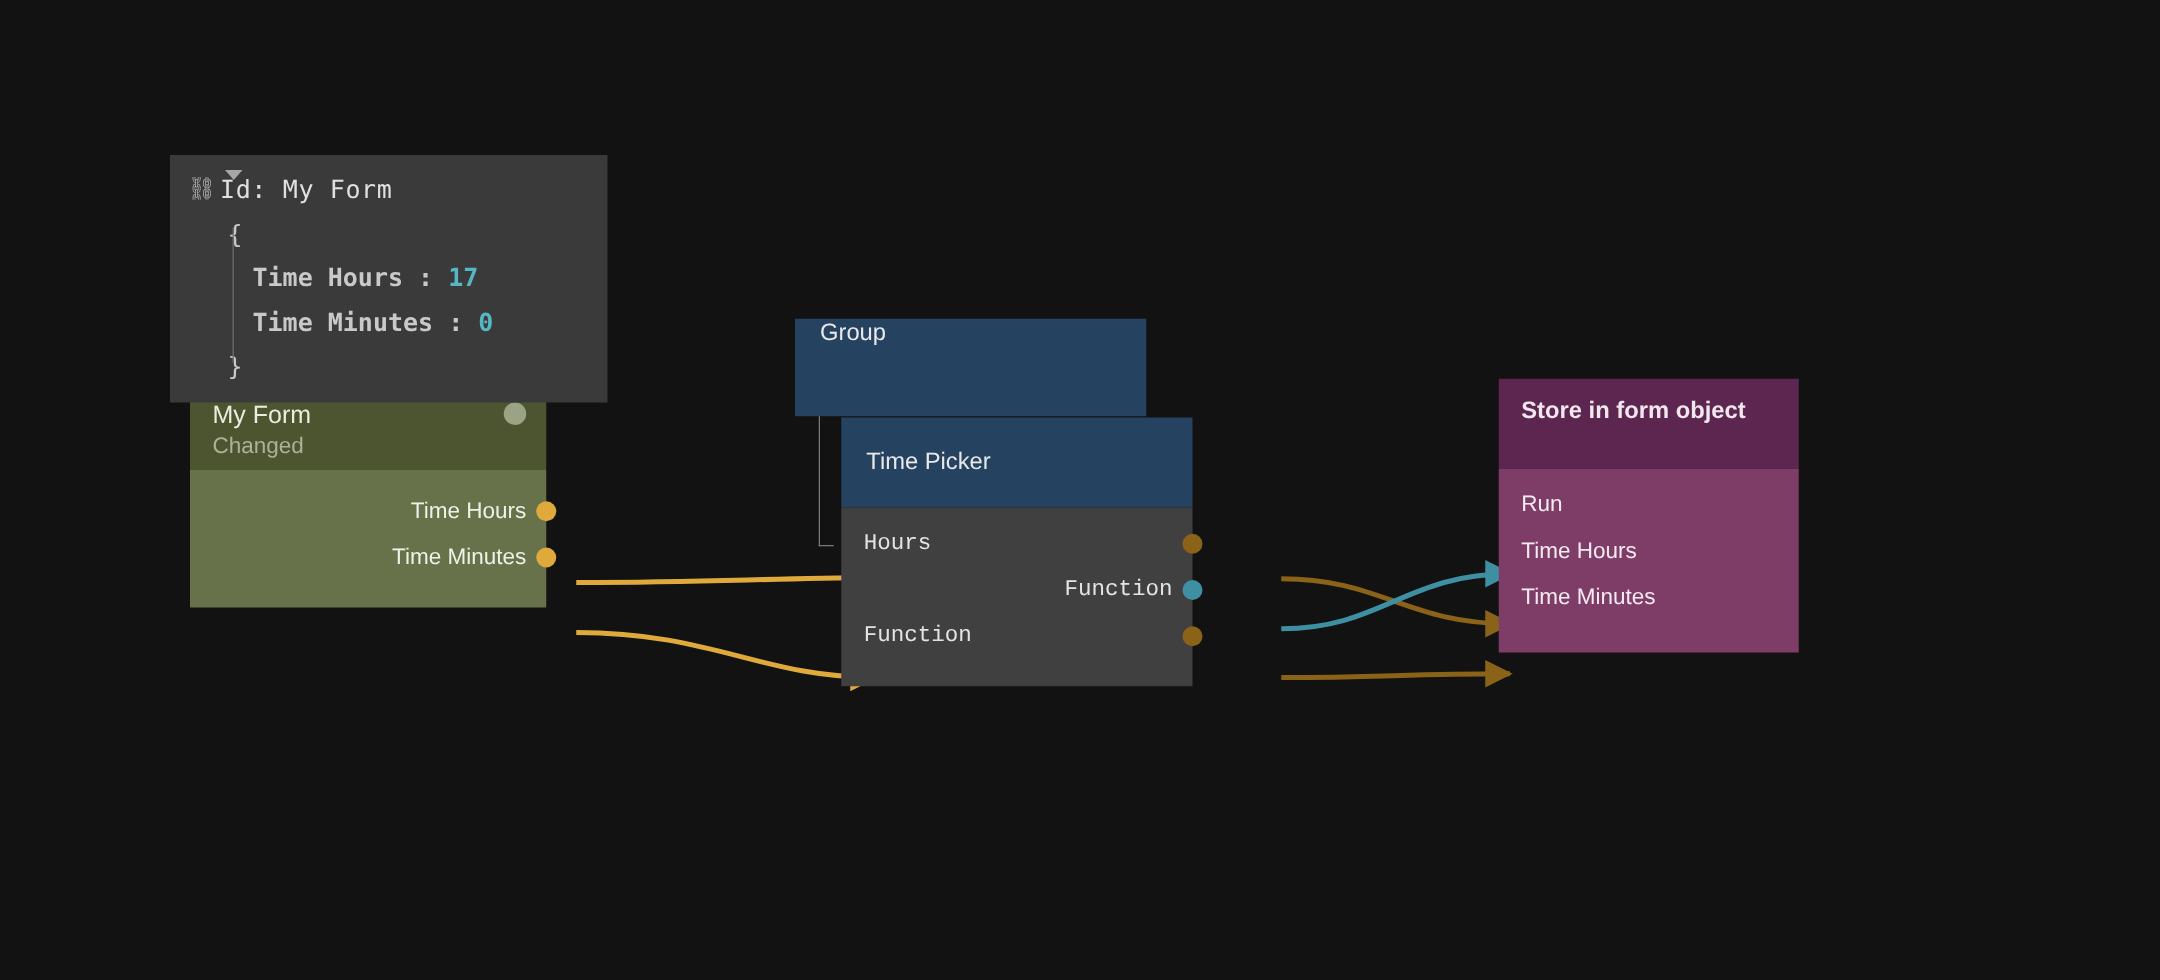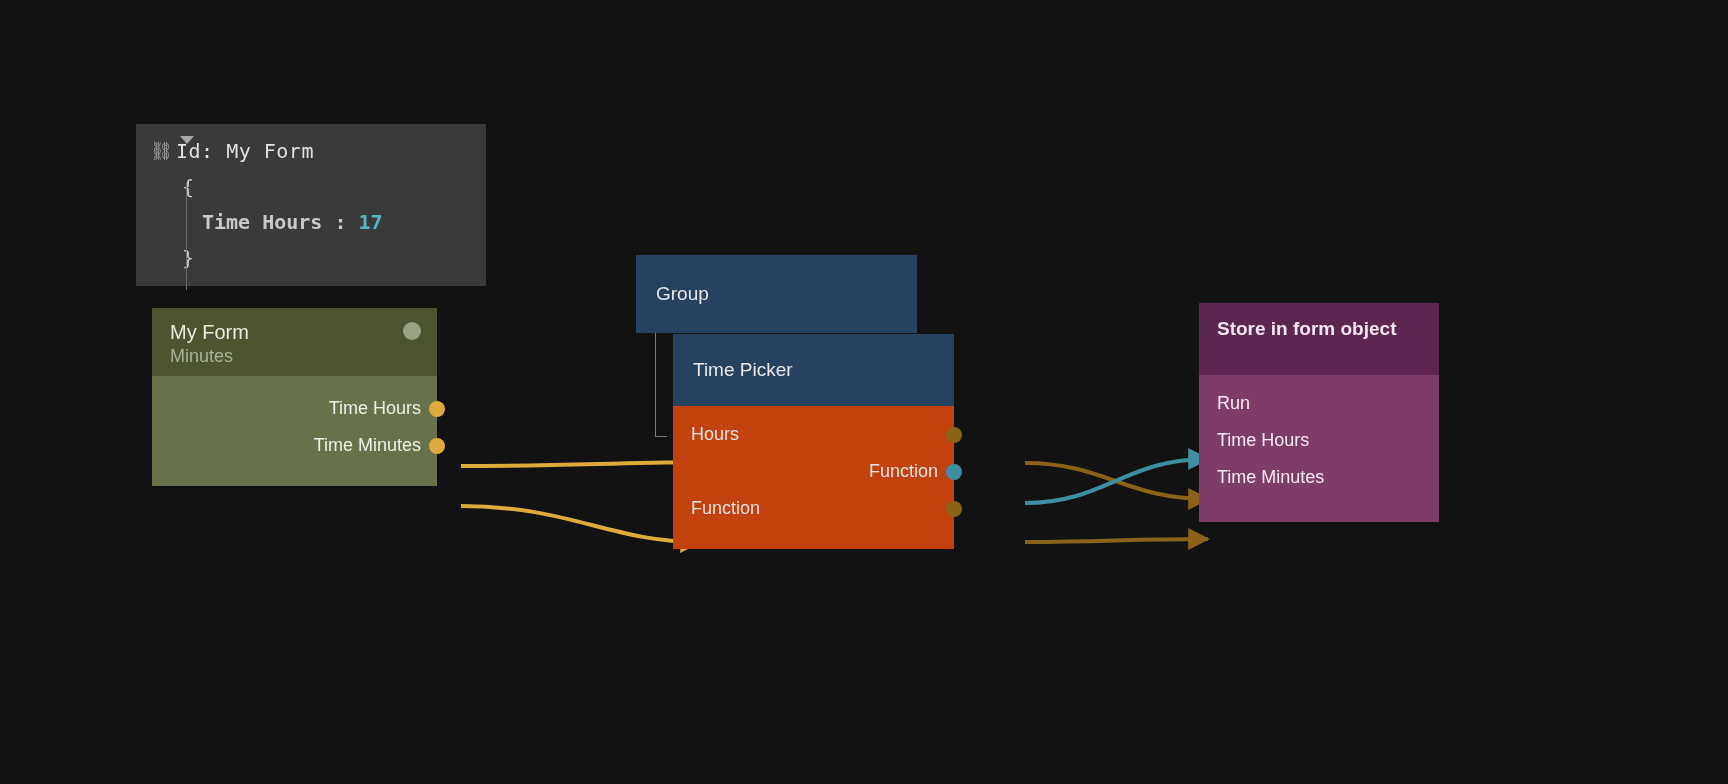--- a/index.html
+++ b/index.html
@@ -164,40 +164,40 @@
   
   #node-group {
     left: 636px;
     top: 255px;
     width: 281px;
   }
   #node-group .node-header {
     background: #254260;
     height: 78px;
     display: flex;
-    align-items: center;
     padding: 0 20px;
   }
 
   
   #node-timepicker {
     left: 673px;
     top: 334px;
     width: 281px;
   }
   #node-timepicker .node-header {
     background: #254260;
     height: 72px;
     display: flex;
     align-items: center;
     padding: 0 20px;
   }
   #node-timepicker .node-body {
-    background: #c2410c;
+    background: #404040;
     padding: 10px 0 22px 0;
+    font-family: Liberation Mono, monospace;
   }
 
   
   #node-function {
     left: 1199px;
     top: 303px;
     width: 240px;
   }
   #node-function .node-header {
     background: #5d2650;
@@ -270,29 +270,32 @@
       <span class="insp-title">Id: My Form</span>
     </div>
     <div class="insp-row insp-indent-1">
       <span class="tree-caret"></span>
       <span class="tree-guide"></span>
       <span class="insp-brace">{</span>
     </div>
     <div class="insp-row insp-indent-2">
       <span class="insp-key">Time Hours : </span><span class="insp-val">17</span>
     </div>
+    <div class="insp-row insp-indent-2">
+      <span class="insp-key">Time Minutes : </span><span class="insp-val">0</span>
+    </div>
     <div class="insp-row insp-indent-1">
       <span class="insp-brace">}</span>
     </div>
   </div>
 
   <div class="node" id="node-myform">
     <div class="node-header">
       <div class="node-title">My Form</div>
-      <div class="node-subtitle">Minutes</div>
+      <div class="node-subtitle">Changed</div>
       <div class="status-dot"></div>
     </div>
     <div class="node-body">
       <div class="port-row out">
         <span>Time Hours</span>
         <span class="dot right" style="background:#e0a93b"></span>
       </div>
       <div class="port-row out">
         <span>Time Minutes</span>
         <span class="dot right" style="background:#e0a93b"></span>

